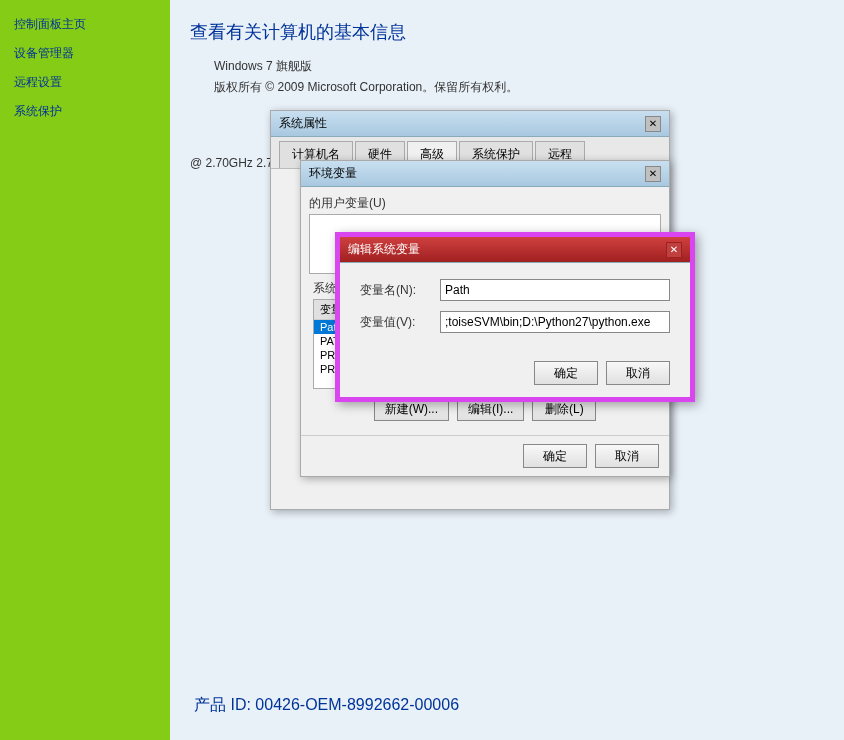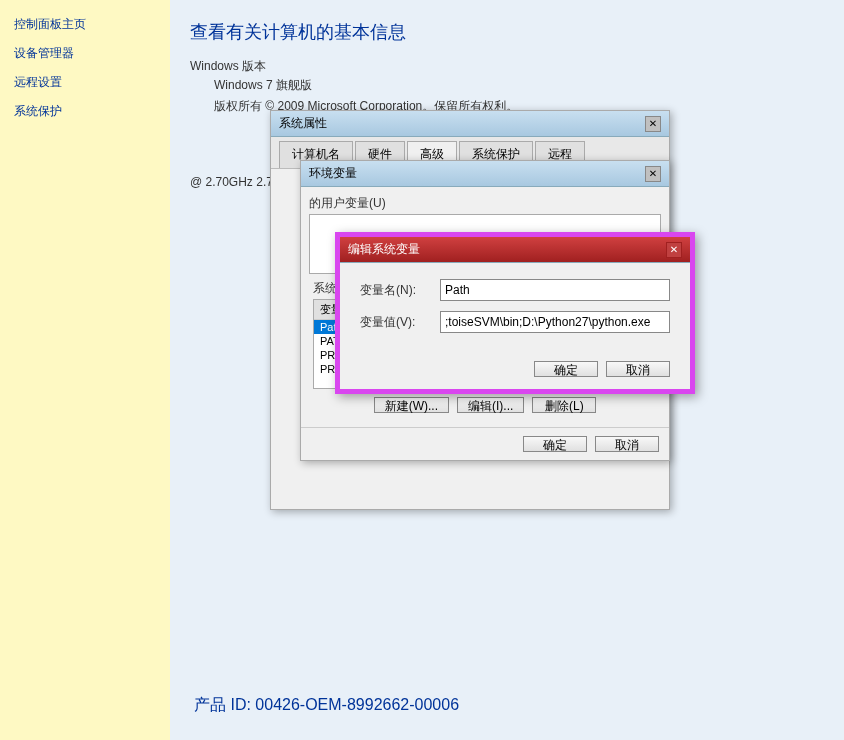--- a/index.html
+++ b/index.html
@@ -10,21 +10,21 @@
       width: 844px;
       height: 740px;
       overflow: hidden;
       display: flex;
     }
 
     
     .sidebar {
       width: 170px;
       min-width: 170px;
-      background: #fef9c3;
+      background: #84cc16;
       padding: 10px 0;
       height: 100%;
     }
     .sidebar-item {
       padding: 6px 14px;
       color: #003399;
       cursor: pointer;
       font-size: 12px;
       text-decoration: none;
       display: block;
@@ -201,21 +201,21 @@
 
     .edit-var-buttons {
       display: flex;
       justify-content: flex-end;
       gap: 8px;
       margin-top: 6px;
       padding: 0 20px 12px 20px;
     }
     .btn {
       min-width: 64px;
-      height: 16px;
+      height: 24px;
       border: 1px solid #888;
       background: linear-gradient(to bottom, #f8f8f8, #e0e0e0);
       font-size: 12px;
       cursor: pointer;
       padding: 0 10px;
     }
 
     
     .sysvar-section-label {
       font-size: 12px;
@@ -311,21 +311,20 @@
 
 <div class="sidebar">
   <a class="sidebar-item">控制面板主页</a>
   <a class="sidebar-item">设备管理器</a>
   <a class="sidebar-item">远程设置</a>
   <a class="sidebar-item">系统保护</a>
 </div>
 
 <div class="main-content">
   <div class="page-title">查看有关计算机的基本信息</div>
-  <div class="windows-version-label">Windows 版本</div>
   <div class="windows-version-value">Windows 7 旗舰版</div>
   <div class="copyright-text">版权所有 © 2009 Microsoft Corporation。保留所有权利。</div>
   <div class="cpu-info">@ 2.70GHz   2.70 GHz</div>
 
   <div class="dialog-sysprops">
     <div class="dialog-titlebar">
       <span class="dialog-titlebar-text">系统属性</span>
       <button class="dialog-close-btn">✕</button>
     </div>
     <div class="dialog-tabs">

